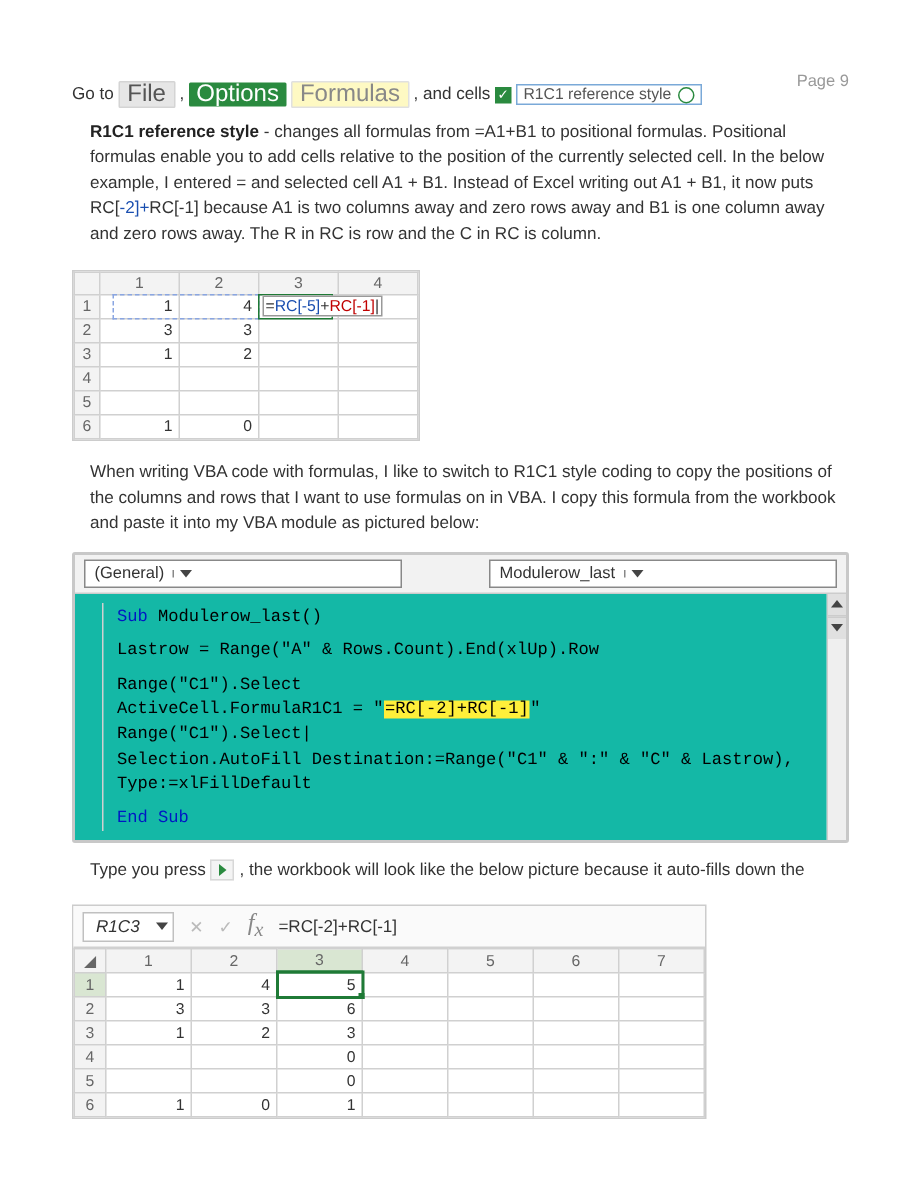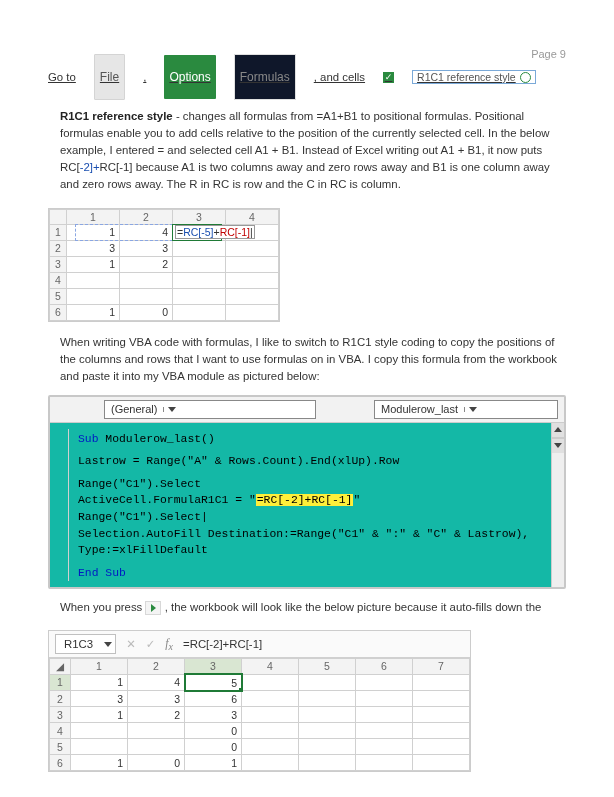--- a/index.html
+++ b/index.html
@@ -3,25 +3,25 @@
 <meta charset="utf-8">
 <style>
   html, body {
     margin: 0; padding: 0; background: #fff;
     font-family: "Segoe UI", Arial, sans-serif;
     font-size: 11.4px; color: #333; width: 614px;
   }
   .page { padding: 28px 48px 20px 48px; box-sizing: border-box; position: relative; }
   .pagenum { position: absolute; top: 48px; right: 48px; color: #999; font-size: 11px; }
 
-  .inline-row { display: flex; align-items: center; flex-wrap: wrap; gap: 18px; margin-bottom: 8px; text-decoration: underline; }
-  .badge { display: inline-flex; align-items: center; height: 16px; padding: 14px 5px; font-size: 12px; border-radius: 1px; }
+  .inline-row { display: flex; align-items: center; flex-wrap: wrap; gap: 3px; margin-bottom: 8px; }
+  .badge { display: inline-flex; align-items: center; height: 16px; padding: 0 5px; font-size: 16px; border-radius: 1px; }
   .badge-file { background: #e6e6e6; color: #555; border:1px solid #d4d4d4;}
   .badge-options { background: #2a8a3f; color: #fff; }
-  .badge-formulas{ color: #888; border:1px solid #e0e0e0; background:#0f172a;}
+  .badge-formulas{ color: #888; border:1px solid #e0e0e0; background:#fef9c3;}
   .checkbox { width:11px; height:11px; background:#2a8a3f; color:#fff; display:inline-flex; align-items:center; justify-content:center; font-size:9px;}
   .optbox { border:1px solid #7aa9d8; padding:0 4px; font-size:10.5px; color:#555; display:inline-flex; align-items:center; gap:4px;}
   .radio { width:9px;height:9px;border:1px solid #2a8a3f;border-radius:50%;}
 
   p { margin: 0 0 10px 12px; line-height: 1.5; }
   b { font-weight: 700; color:#222;}
   .blue { color:#1a4fb0; }
   .red  { color:#c00000; }
 
   
@@ -39,21 +39,21 @@
   .fcell .cursorcell{border:1.5px solid #1f7a36; height:15px; position:absolute; left:-1px; top:-1px; width:48px; pointer-events:none;}
   .fcell .overflow{position:absolute; left:2px; top:0; white-space:nowrap; background:#fff; border:1px solid #999; padding:0 1px; font-size:10.5px;}
 
   
   .vba { border:2px solid #c8c8c8; border-radius:2px; margin:4px 0 10px 0;}
   .vba-top{background:#f2f2f2;border-bottom:1px solid #ccc;padding:3px 6px;display:flex;gap:14px;align-items:center;}
   .cb{display:flex;align-items:center;background:#fff;border:1px solid #888;font-size:11px;height:17px;}
   .cb span{padding:0 6px;}
   .cb .arrow{width:15px;border-left:1px solid #888;display:flex;align-items:center;justify-content:center;}
   .tri{width:0;height:0;border-left:4px solid transparent;border-right:4px solid transparent;border-top:5px solid #444;}
-  .cb1{flex:0 0 210px;margin-left:48px;} .cb2{flex:1;margin-left:44px;}
+  .cb1{flex:0 0 210px;} .cb2{flex:1;margin-left:44px;}
   .vba-body{font-family:Consolas,"Courier New",monospace;font-size:11.4px;color:#000;
     padding:8px 10px 6px 28px;line-height:1.45;position:relative;background:#14b8a6;}
   .vba-body .kw{color:#0018c4;}
   .highlight{background:#ffef3a;padding:0 1px;}
   .vl{position:absolute;left:18px;top:6px;bottom:6px;width:1px;background:#d0d0d0;}
   .vba .scroll{width:15px;background:#efefef;border-left:1px solid #ccc;}
   .vba-outer{display:flex;}
   .scroll .sa{height:14px;background:#e0e0e0;border-bottom:1px solid #ccc;display:flex;align-items:center;justify-content:center;}
   .scroll .sa:last-child{border-top:1px solid #ccc;border-bottom:none;}
 
@@ -61,24 +61,24 @@
   .runbtn::after{content:"";position:absolute;left:5px;top:2px;border-top:4px solid transparent;border-bottom:4px solid transparent;border-left:5px solid #2a8a3f;}
 
   
   .ss2{border:1px solid #ccc;display:inline-block;margin:4px 0;}
   .ss2 table{border-collapse:collapse;font-size:10.5px;}
   .ss2 th,.ss2 td{border:1px solid #d0d0d0;padding:0;text-align:right;}
   .ss2 th{background:#f3f3f3;font-weight:normal;color:#666;text-align:center;}
   .ss2 .rowhdr{background:#f3f3f3;color:#666;text-align:center;width:20px;}
   .ss2 .colh{width:52px;height:14px;}
   .ss2 .c{width:52px;height:15px;padding-right:4px;}
-  .namebox{background:#fff;border:1px solid #c0c0c0;display:inline-flex;align-items:center;height:18px;}
+  .namebox{background:#fff;border:1px solid #c0c0c0;display:inline-flex;align-items:center;height:18px;font-style:italic;}
   .namebox span{padding:0 8px;}
   .fxbar{display:flex;align-items:center;gap:10px;border-bottom:1px solid #d0d0d0;padding:3px 6px;background:#fafafa;}
-  .fx-icon{color:#888;font-style:italic;font-family:serif;font-size:12px;}
+  .fx-icon{color:#888;font-style:italic;font-family:serif;font-size:16px;}
   .sel{outline:2px solid #1f7a36;outline-offset:-1px;}
   .ss2 .colh.sel-col, .ss2 .rowhdr.sel-row{background:#d9e6d2;}
   .ss2 th.sel-col{border-bottom:2px solid #1f7a36;}
   .fh{position:absolute;width:4px;height:4px;background:#1f7a36;right:-2px;bottom:-2px;}
   .posrel{position:relative;}
 </style>
 </head>
 <body>
 
 <div class="page">
@@ -201,21 +201,21 @@
           </div>
         <div style="flex:1"></div>
         <div class="sa">
             <div class="tri"></div>
           </div>
       </div>
     </div>
   </div>
 
   <p>
-    <span>When you press </span>
+    <span>Type you press </span>
     <span class="runbtn"></span>
     <span> , the workbook will look like the below picture because it auto-fills down the</span>
   </p>
 
   
   <div class="ss2">
     <div class="fxbar">
       <div class="namebox">
           <span>R1C3</span>
           <div class="arrow" style="width:14px;display:flex;justify-content:center;">

